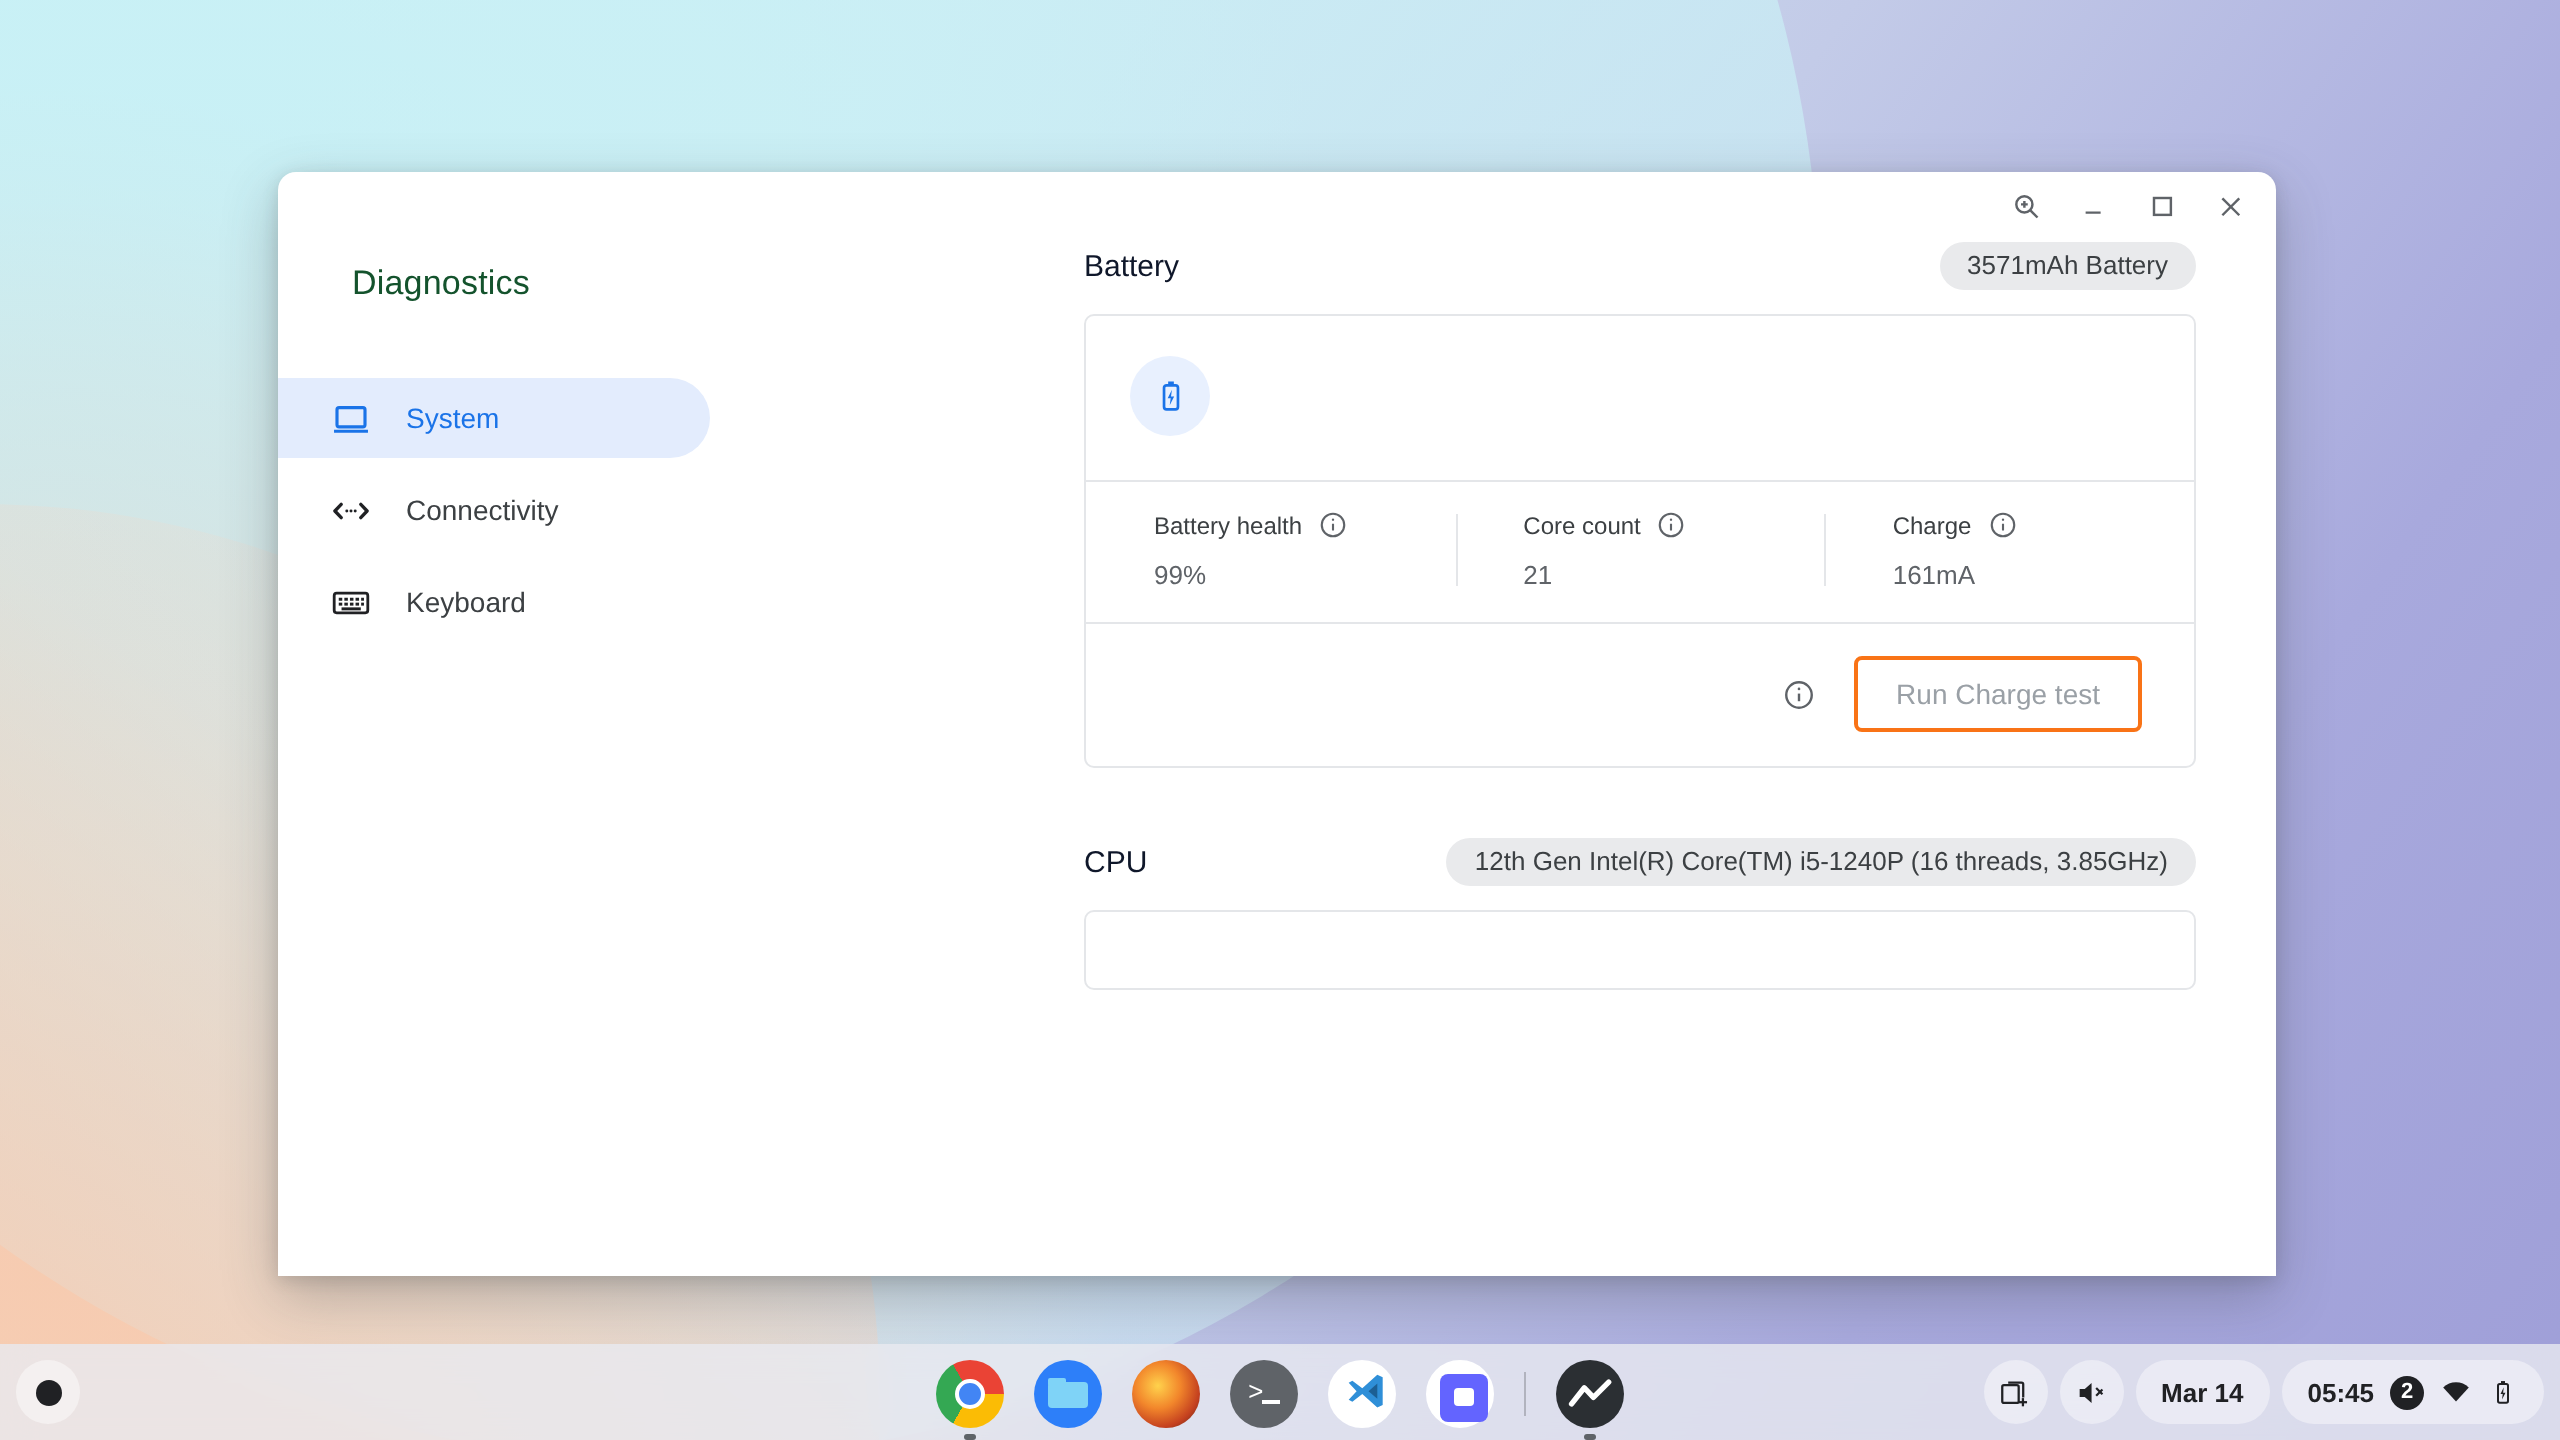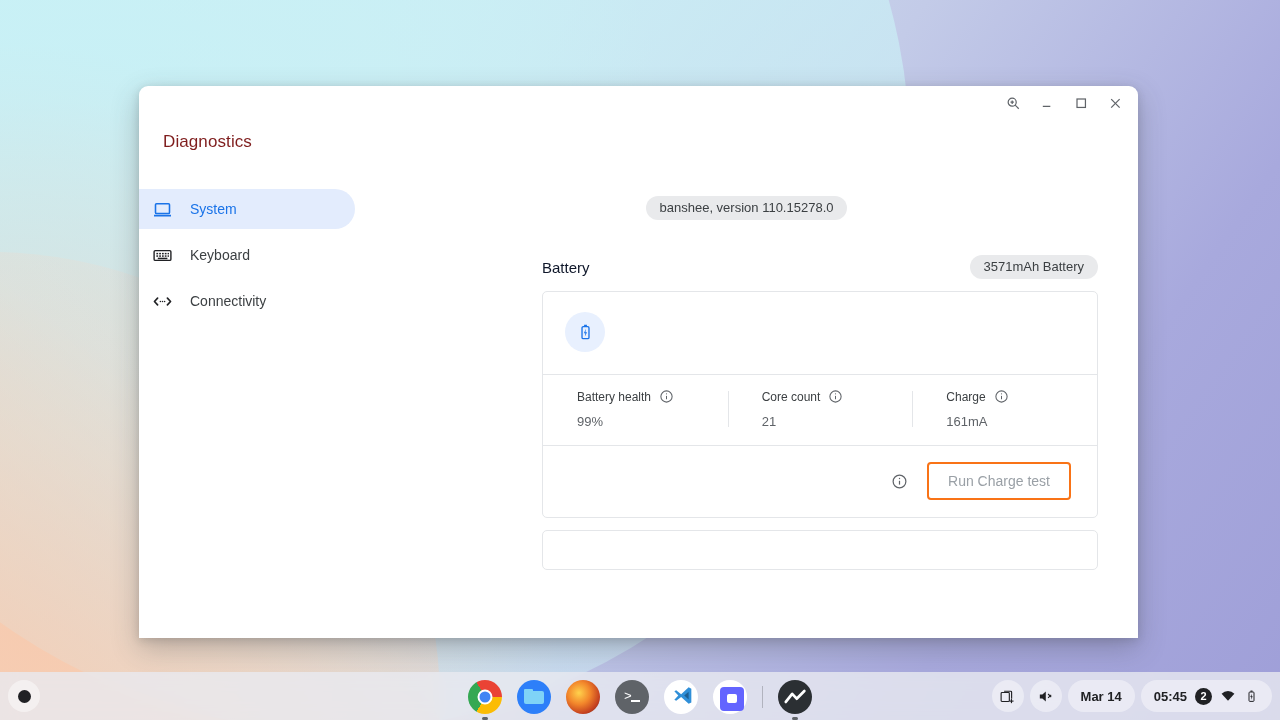--- a/index.html
+++ b/index.html
@@ -38,29 +38,29 @@
     position: absolute; right: 0; top: 0; height: 34px;
     display: flex; align-items: center; gap: 0px; padding-right: 6px;
   }
   .win-btn {
     width: 34px; height: 30px; display: flex; align-items: center; justify-content: center;
     color: #5f6368; cursor: default;
   }
   .win-btn svg { display: block; }
 
   #app-title {
-    position: absolute; left: 24px; top: 46px;
-    font-size: 17px; color: #7f1d1d; letter-spacing: .1px; text-align: right;
+    position: absolute; left: 37px; top: 46px;
+    font-size: 17px; color: #14532d; letter-spacing: .1px; text-align: right;
   }
 
   
   #nav { position: absolute; left: 0px; top: 103px; width: 216px; }
   .nav-item {
     display: flex; align-items: center; height: 40px;
-    padding-left: 12px; gap: 17px; margin-bottom: 6px;
+    padding-left: 25px; gap: 17px; margin-bottom: 6px;
     border-radius: 0 20px 20px 0; cursor: default;
   }
   .nav-item.selected { background: #e3ecfd; }
   .nav-label { font-size: 14px; color: #3c4043; }
   .nav-item.selected .nav-label { color: #1a73e8; }
   .nav-icon { width: 22px; height: 22px; display: flex; align-items: center; justify-content: center; color: #202124; }
   .nav-item.selected .nav-icon { color: #1a73e8; }
 
   
   #main { position: absolute; left: 216px; top: 0; right: 0; bottom: 0; }
@@ -194,20 +194,33 @@
     <div id="nav">
 
       <div class="nav-item selected">
         <span class="nav-icon">
           <svg width="21" height="21" viewBox="0 0 24 24" fill="none" stroke="currentColor" stroke-width="1.8">
             <rect x="4" y="5.5" width="16" height="11" rx="1.2"></rect>
             <line x1="2.3" y1="19" x2="21.7" y2="19" stroke-width="1.8"></line>
           </svg>
         </span>
         <span class="nav-label">System</span>
+      </div>
+
+      <div class="nav-item">
+        <span class="nav-icon">
+          <svg width="21" height="21" viewBox="0 0 24 24" fill="none" stroke="currentColor" stroke-width="1.9" stroke-linecap="round" stroke-linejoin="round">
+            <polyline points="6.4,8.2 2.8,12 6.4,15.8"></polyline>
+            <polyline points="17.6,8.2 21.2,12 17.6,15.8"></polyline>
+            <circle cx="9.6" cy="12" r=".85" fill="currentColor" stroke="none"></circle>
+            <circle cx="12" cy="12" r=".85" fill="currentColor" stroke="none"></circle>
+            <circle cx="14.4" cy="12" r=".85" fill="currentColor" stroke="none"></circle>
+          </svg>
+        </span>
+        <span class="nav-label">Connectivity</span>
       </div>
 
       <div class="nav-item">
         <span class="nav-icon">
           <svg width="21" height="21" viewBox="0 0 24 24" fill="none" stroke="currentColor" stroke-width="1.6">
             <rect x="2.4" y="6.4" width="19.2" height="11.2" rx="1.4"></rect>
             <g fill="currentColor" stroke="none">
               <rect x="5" y="9" width="2" height="1.7"></rect>
                 <rect x="8.2" y="9" width="2" height="1.7"></rect>
               <rect x="11.4" y="9" width="2" height="1.7"></rect>
@@ -217,40 +230,24 @@
                 <rect x="8.2" y="11.8" width="2" height="1.7"></rect>
               <rect x="11.4" y="11.8" width="2" height="1.7"></rect>
                 <rect x="14.6" y="11.8" width="2" height="1.7"></rect>
               <rect x="17.8" y="11.8" width="1.6" height="1.7"></rect>
               <rect x="6.6" y="14.5" width="11" height="1.7"></rect>
             </g>
           </svg>
         </span>
         <span class="nav-label">Keyboard</span>
       </div>
-
-      <div class="nav-item">
-        <span class="nav-icon">
-          <svg width="21" height="21" viewBox="0 0 24 24" fill="none" stroke="currentColor" stroke-width="1.9" stroke-linecap="round" stroke-linejoin="round">
-            <polyline points="6.4,8.2 2.8,12 6.4,15.8"></polyline>
-            <polyline points="17.6,8.2 21.2,12 17.6,15.8"></polyline>
-            <circle cx="9.6" cy="12" r=".85" fill="currentColor" stroke="none"></circle>
-            <circle cx="12" cy="12" r=".85" fill="currentColor" stroke="none"></circle>
-            <circle cx="14.4" cy="12" r=".85" fill="currentColor" stroke="none"></circle>
-          </svg>
-        </span>
-        <span class="nav-label">Connectivity</span>
-      </div>
     </div>
 
     <div id="main">
 
-      <div id="version-chip-row">
-        <span class="chip">banshee, version 110.15278.0</span>
-      </div>
 
       <div class="section-head">
         <span class="section-title">Battery</span>
         <span class="chip">3571mAh Battery</span>
       </div>
 
       <div class="card">
 
         <div class="card-row-1">
           <div class="batt-icon-wrap">
@@ -315,20 +312,24 @@
             <svg width="17" height="17" viewBox="0 0 24 24" fill="none" stroke="currentColor" stroke-width="1.7">
               <circle cx="12" cy="12" r="9"></circle>
                 <line x1="12" y1="11" x2="12" y2="16.4"></line>
               <circle cx="12" cy="7.7" r=".95" fill="currentColor" stroke="none"></circle>
             </svg>
           </span>
           <button class="run-btn">Run Charge test</button>
         </div>
       </div>
 
+      <div class="section-head">
+        <span class="section-title">CPU</span>
+        <span class="chip">12th Gen Intel(R) Core(TM) i5-1240P (16 threads, 3.85GHz)</span>
+      </div>
 
       <div class="card" style="height:40px;"></div>
     </div>
   </div>
 
   <div id="shelf">
 
     <div id="launcher">
       <i></i>
     </div>

